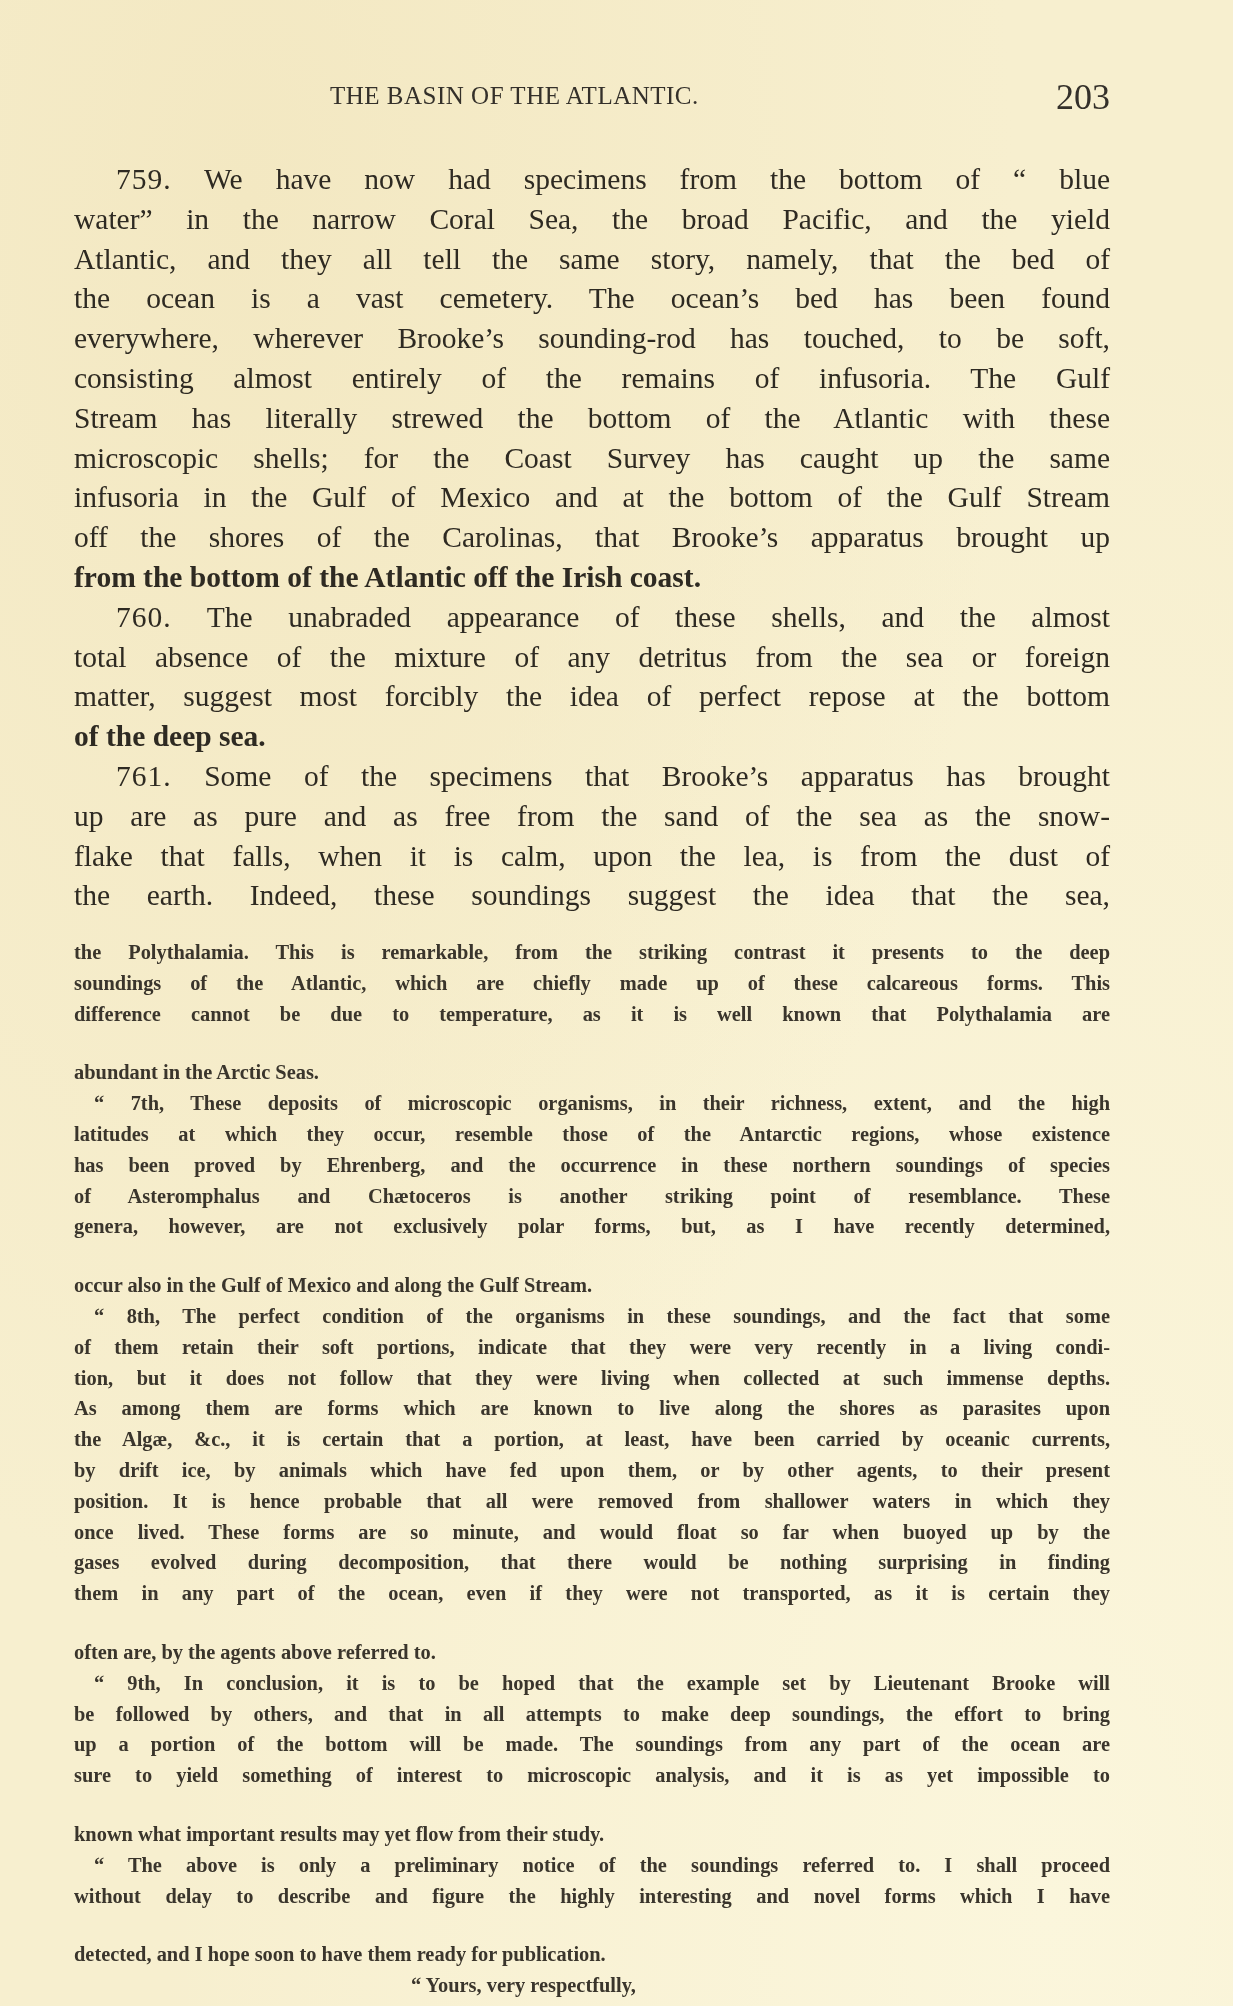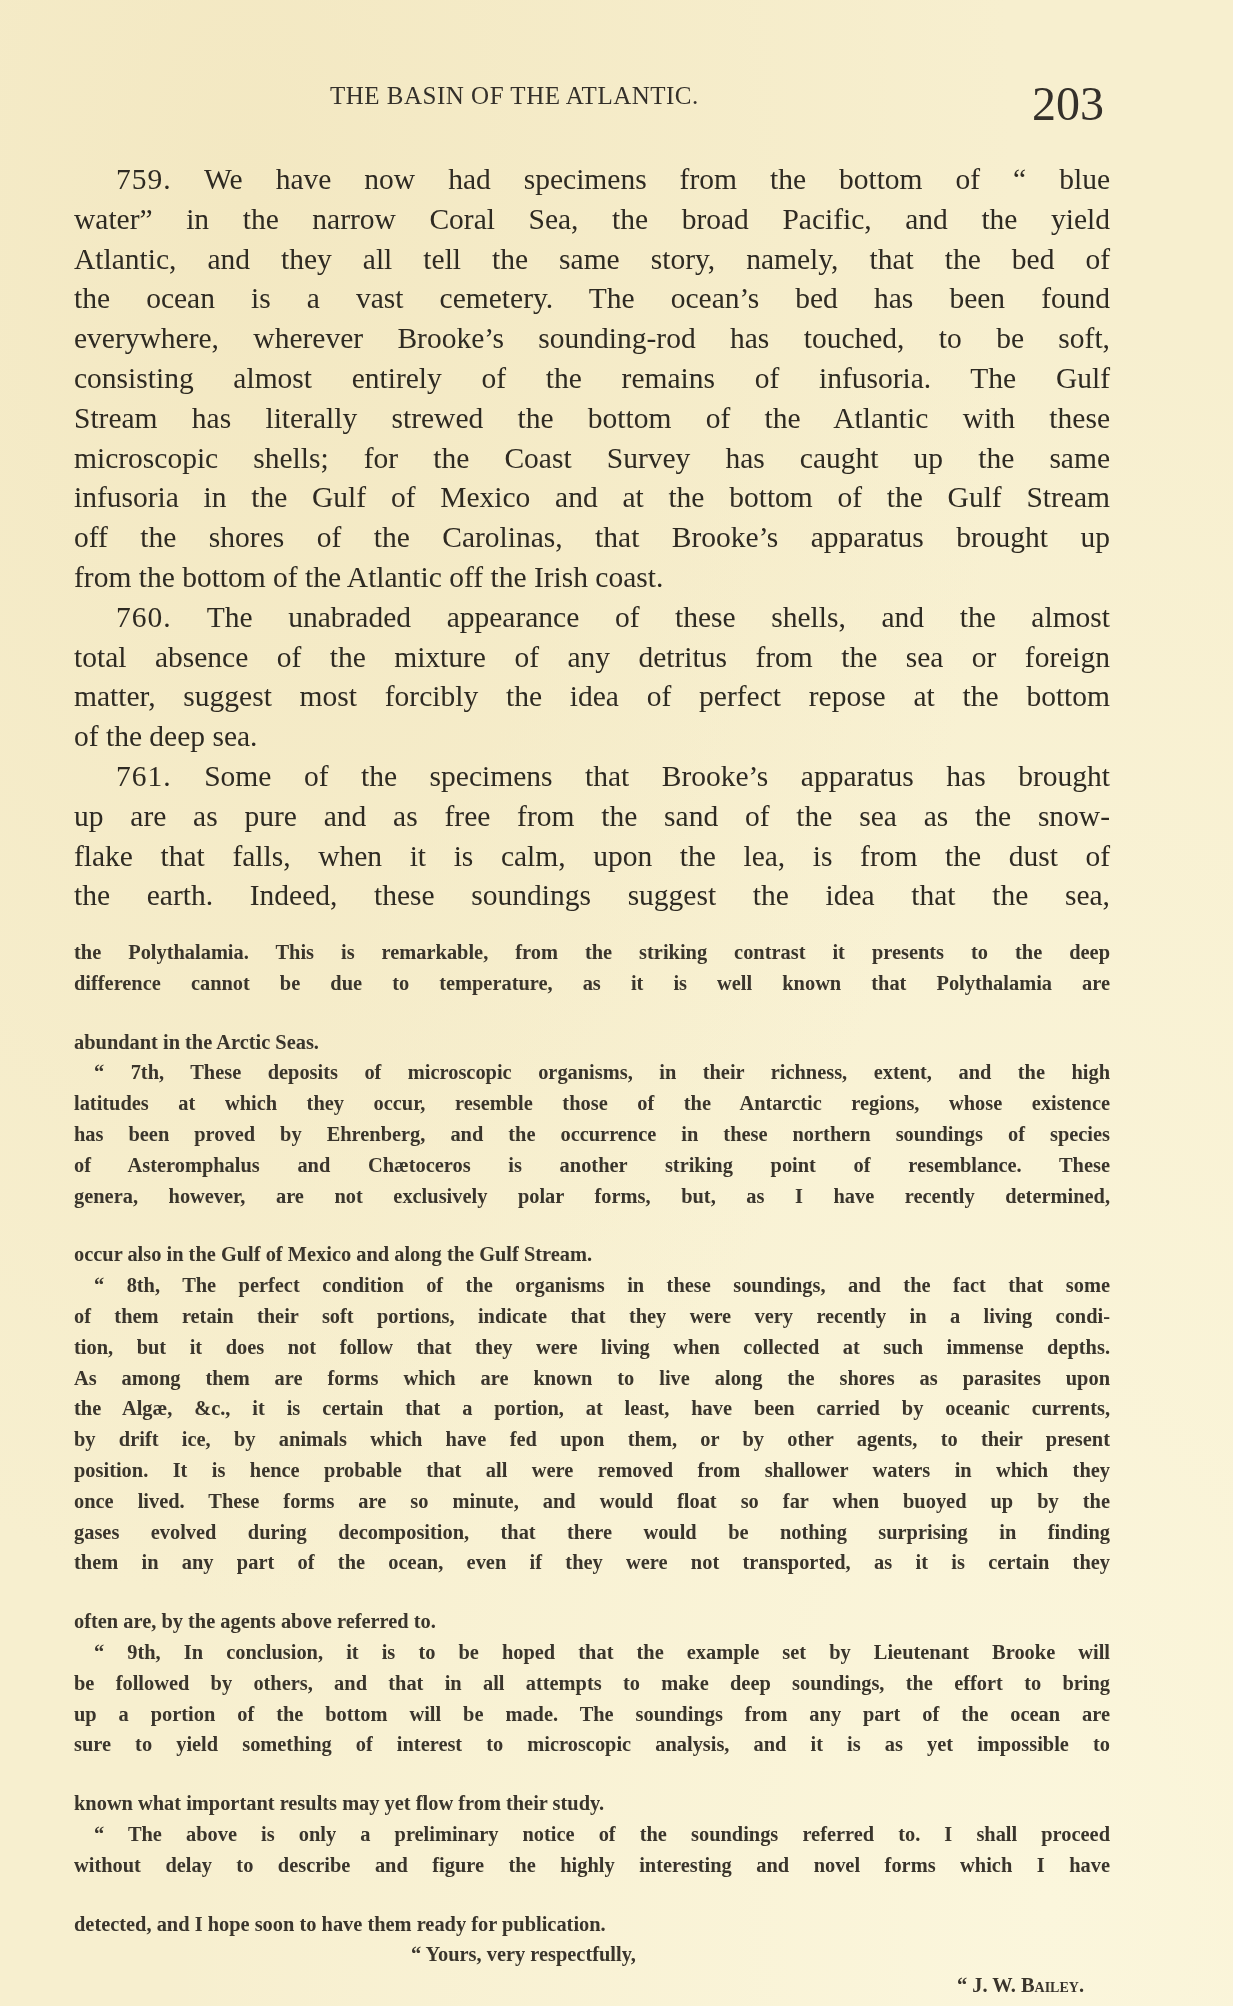--- a/index.html
+++ b/index.html
@@ -35,23 +35,23 @@
     position: absolute;
     left: 330px;
     top: 6px;
     font-size: 25px;
     letter-spacing: 0.5px;
     color: #34302a;
     white-space: nowrap;
   }
   .page-number {
     position: absolute;
-    left: 1032px;
+    left: 1056px;
     top: 0px;
-    font-size: 48px;
+    font-size: 36px;
     color: #34302a;
   }
 
   .body-text {
     position: absolute;
     left: 74px;
     top: 160px;
     width: 1036px;
   }
   .body-line {
@@ -59,20 +59,21 @@
     font-size: 29.5px;
     line-height: 39.8px;
     height: 39.8px;
     text-align: justify;
     text-align-last: justify;
     white-space: nowrap;
     overflow: visible;
   }
   .body-line.last {
     text-align-last: left;
+    font-weight: bold;
   }
   .body-line.indent {
     padding-left: 42px;
     box-sizing: border-box;
   }
 
   .note-text {
     position: absolute;
     left: 74px;
     top: 937px;
@@ -158,20 +159,21 @@
       <span class="body-line">up are as pure and as free from the sand of the sea as the snow-</span>
       <span class="body-line">flake that falls, when it is calm, upon the lea, is from the dust of</span>
       <span class="body-line">the earth.  Indeed, these soundings suggest the idea that the sea,</span>
     </div>
   </div>
 
   <div class="note-text">
 
     <div>
       <span class="note-line">the Polythalamia.  This is remarkable, from the striking contrast it presents to the deep</span>
+      <span class="note-line">soundings of the Atlantic, which are chiefly made up of these calcareous forms.  This</span>
       <span class="note-line">difference cannot be due to temperature, as it is well known that Polythalamia are</span>
       <span class="note-line last">abundant in the Arctic Seas.</span>
     </div>
 
     <div>
       <span class="note-line indent">“ 7th, These deposits of microscopic organisms, in their richness, extent, and the high</span>
       <span class="note-line">latitudes at which they occur, resemble those of the Antarctic regions, whose existence</span>
       <span class="note-line">has been proved by Ehrenberg, and the occurrence in these northern soundings of species</span>
       <span class="note-line">of Asteromphalus and Chætoceros is another striking point of resemblance.  These</span>
       <span class="note-line">genera, however, are not exclusively polar forms, but, as I have recently determined,</span>

